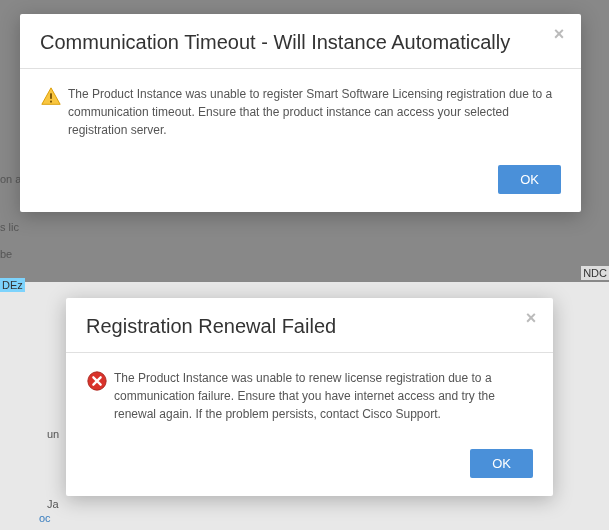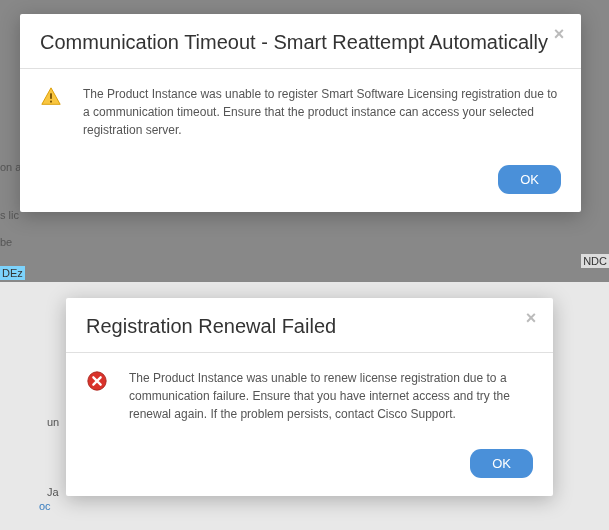--- a/index.html
+++ b/index.html
@@ -21,20 +21,21 @@
     .bg-dark-strip {
       position: absolute;
       top: 0; left: 0; right: 0;
       height: 282px;
       background: #888;
     }
     .bg-text {
       position: absolute;
       font-size: 11px;
       color: #555;
+      margin-top: 12px;
     }
     .modal {
       position: absolute;
       background: #fff;
       border-radius: 2px;
       box-shadow: 0 4px 20px rgba(0,0,0,0.25);
       display: flex;
       flex-direction: column;
     }
     .modal-1 {
@@ -79,21 +80,21 @@
     }
     .modal-body {
       padding: 16px 20px 16px 20px;
       font-size: 12px;
       color: #555;
       line-height: 1.5;
     }
     .msg-row {
       display: flex;
       align-items: flex-start;
-      gap: 21px;
+      gap: 6px;
       margin-bottom: 14px;
     }
     .msg-row:last-child { margin-bottom: 0; }
     .msg-icon {
       flex-shrink: 0;
       width: 22px;
       height: 22px;
       margin-top: 1px;
     }
     .msg-text {
@@ -101,21 +102,21 @@
     }
     .modal-footer {
       padding: 10px 20px 18px 20px;
       display: flex;
       justify-content: flex-end;
     }
     .btn-ok {
       background: #4a90d9;
       color: #fff;
       border: none;
-      border-radius: 11px;
+      border-radius: 2px;
       padding: 7px 22px;
       font-size: 13px;
       cursor: pointer;
     }
     
     .warn-icon svg { width: 22px; height: 22px; display: block; }
     
     .err-icon svg { width: 22px; height: 22px; display: block; }
     .no-icon-indent {
       padding-left: 0px;
@@ -131,21 +132,21 @@
   <span class="bg-text" style="left:0;top:236px">be</span>
   <span class="bg-text" style="left:0;top:266px;color:#333;background:#7dd3fc;padding:1px 2px">DEz</span>
   <span class="bg-text" style="right:0;top:254px;color:#333;background:#ddd;padding:1px 2px">NDC</span>
   <span class="bg-text" style="left:47px;top:416px">un</span>
   <span class="bg-text" style="left:47px;top:486px">Ja</span>
   <span class="bg-text" style="left:39px;top:500px;color:#3a7ebf">oc</span>
 </div>
 
 <div class="modal modal-1">
   <div class="modal-header">
-    <h2 class="modal-title">Communication Timeout - Smart Reattempt Automatically</h2>
+    <h2 class="modal-title">Communication Timeout - Will Instance Automatically</h2>
     <div class="close-btn">
       <span>×</span>
     </div>
   </div>
   <div class="modal-body">
     <div class="msg-row">
       <div class="msg-icon warn-icon">
         <svg viewBox="0 0 24 24">
           <path d="M12 2 L22 20 L2 20 Z" fill="#f9c640" stroke="#d99a00" stroke-width="1"></path>
           <rect x="11" y="8" width="2" height="6" fill="#7a5200"></rect>

